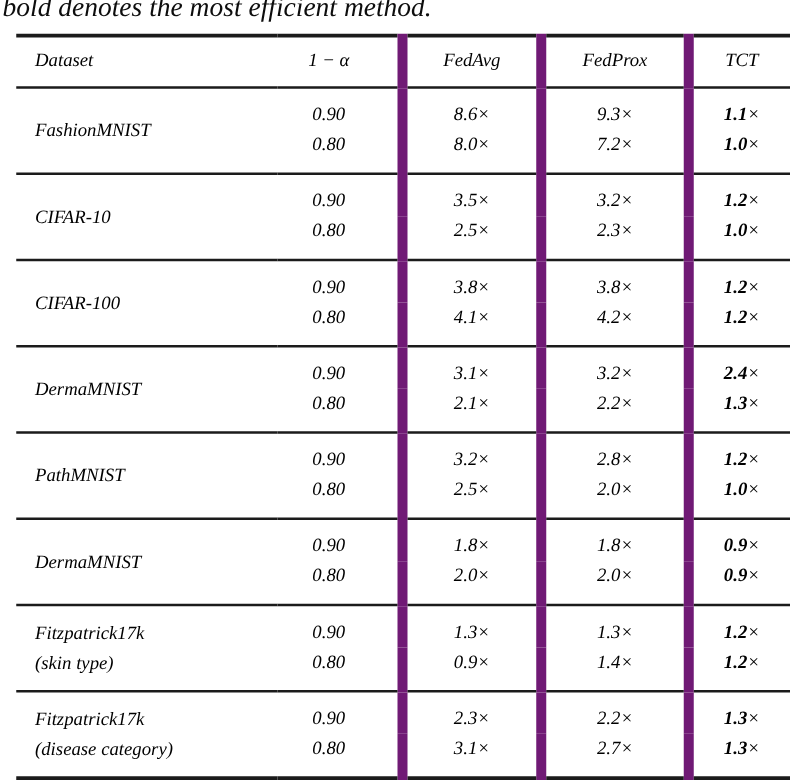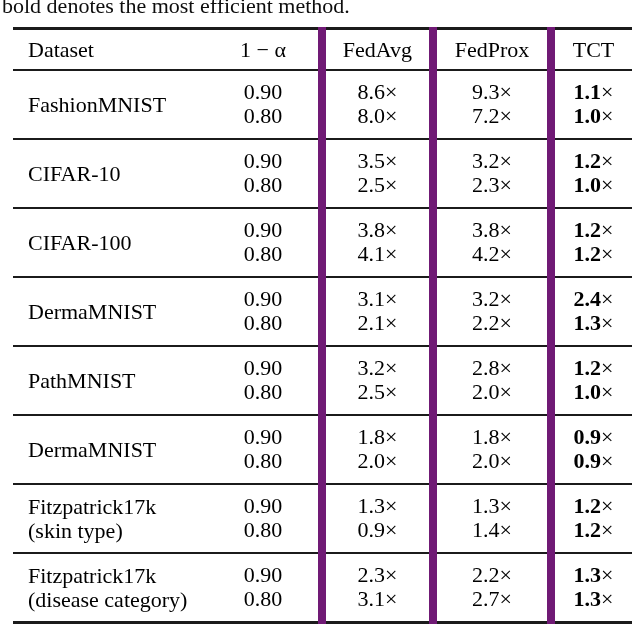--- a/index.html
+++ b/index.html
@@ -9,38 +9,39 @@
     width: 636px;
     height: 626px;
     overflow: hidden;
     font-family: "Liberation Serif", "DejaVu Serif", serif;
     color: #000000;
   }
   .page {
     position: relative;
     width: 636px;
     height: 626px;
+    font-style: italic;
   }
   .caption {
     position: absolute;
     left: 2px;
     top: -6px;
     font-size: 22px;
     line-height: 24px;
     white-space: nowrap;
     color: #0d0d0d;
   }
   table.results {
     position: absolute;
     left: 13px;
     top: 27px;
     width: 619px;
     border-collapse: collapse;
     table-layout: fixed;
-    font-size: 22px;
+    font-size: 15px;
     border-top: 3px solid #1b1b1b;
     border-bottom: 3px solid #1b1b1b;
   }
   col.c-dataset { width: 209px; }
   col.c-alpha   { width: 100px; }
   col.c-fedavg  { width: 111px; }
   col.c-fedprox { width: 118px; }
   col.c-tct     { width: 81px;  }
 
   thead th {

